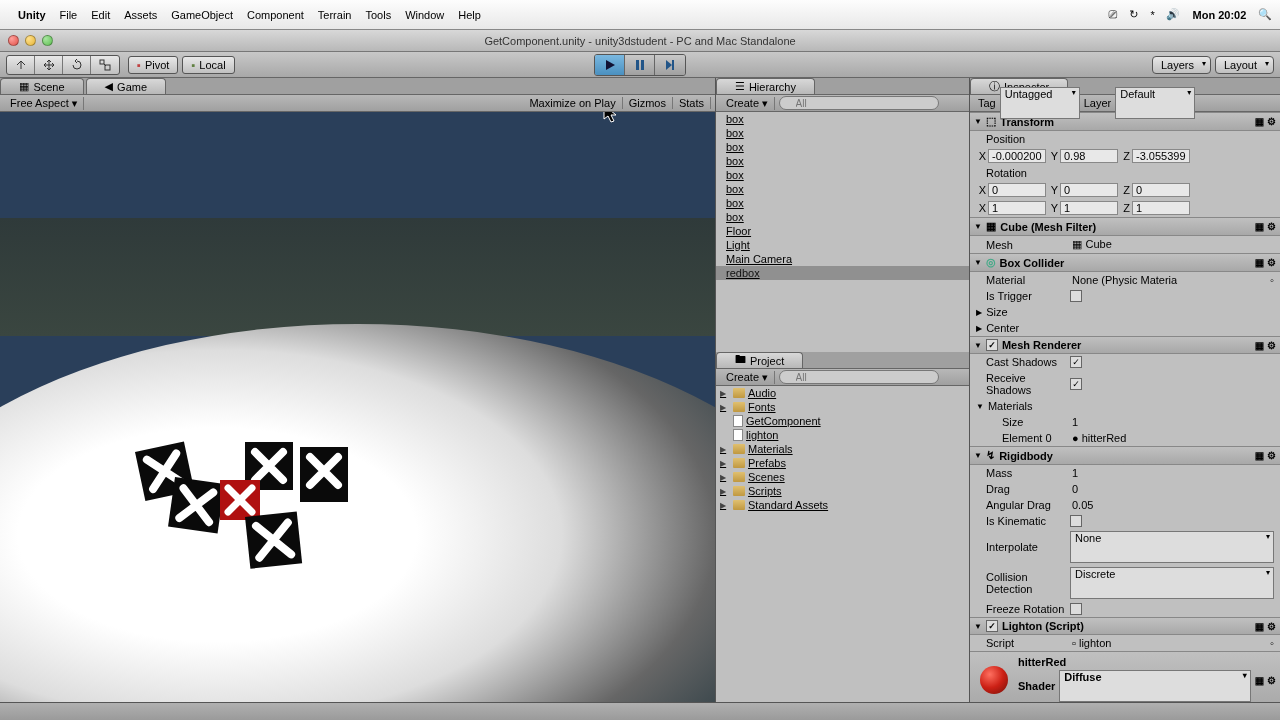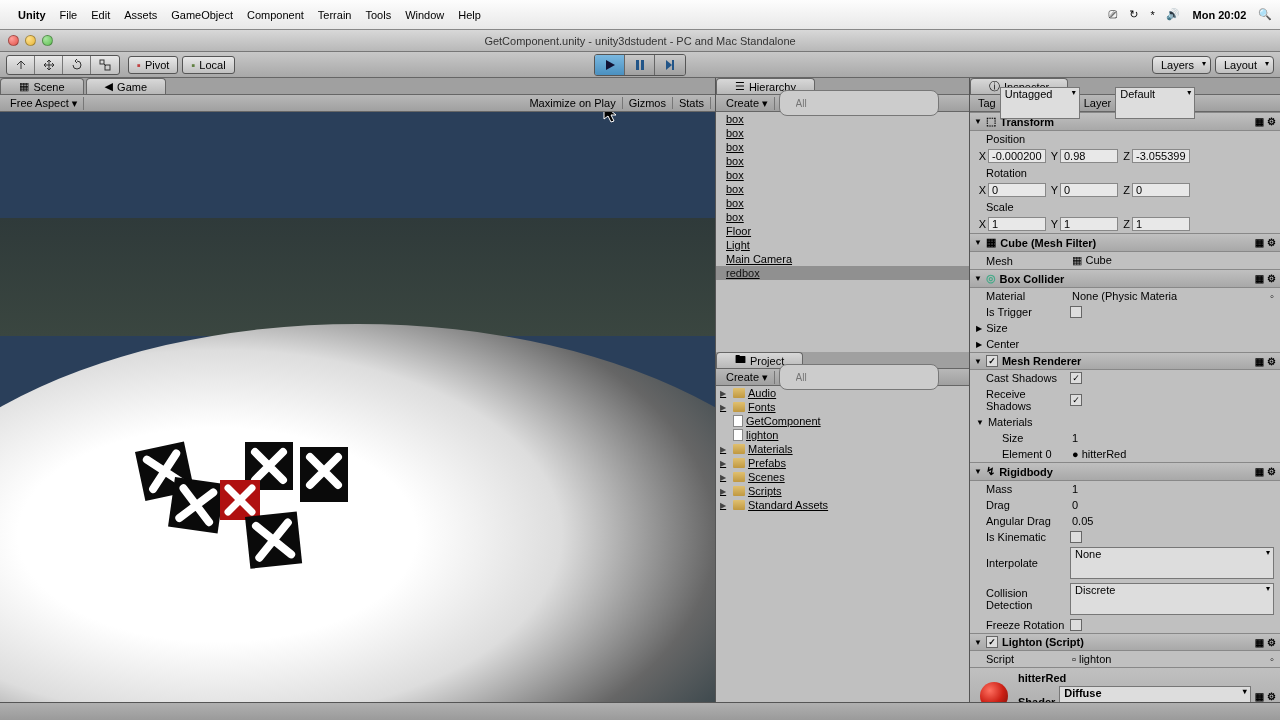--- a/index.html
+++ b/index.html
@@ -44,21 +44,21 @@
 
 
 .tabs { height: 17px; background: #a0a0a0; display: flex; border-bottom: 1px solid #666; }
 .tab { padding: 1px 18px; background: linear-gradient(#c8c8c8, #a8a8a8); border: 1px solid #666; border-bottom: none; border-radius: 4px 4px 0 0; margin-right: 2px; cursor: pointer; display: flex; align-items: center; gap: 4px; }
 .tab.active { background: linear-gradient(#d8d8d8, #b8b8b8); }
 
 
 .subbar { height: 17px; background: linear-gradient(#b8b8b8, #a0a0a0); border-bottom: 1px solid #666; display: flex; align-items: center; padding: 0 4px; font-size: 10px; }
 .subbar .sb-btn { padding: 0 6px; border-right: 1px solid #777; cursor: pointer; }
 .subbar .sb-right { margin-left: auto; display: flex; }
-.search { border: 1px solid #777; border-radius: 8px; padding: 0 4px 0 16px; background: #ccc; font-size: 10px; width: 160px; height: 26px; position: relative; }
+.search { border: 1px solid #777; border-radius: 8px; padding: 0 4px 0 16px; background: #ccc; font-size: 10px; width: 160px; height: 14px; position: relative; }
 .search-icon { position: absolute; left: 4px; top: 1px; font-size: 9px; color: #666; }
 
 
 .gameview { flex: 1; background: #2a3f5a; position: relative; overflow: hidden; }
 .floor { position: absolute; top: 36%; left: -20%; right: -20%; bottom: -30%; background: radial-gradient(ellipse at 36% 38%, #fff 0%, #fff 22%, #ddd 38%, #666 55%, #2a3b42 70%); border-radius: 50%; }
 .floor-top { position: absolute; top: 18%; left: 0; right: 0; height: 20%; background: linear-gradient(#2f3a3a, #3a4640); }
 
 
 .panel-list { flex: 1; background: #c0c0c0; overflow: auto; text-decoration: underline; }
 .list-item { padding: 1px 10px; cursor: pointer; }
@@ -357,23 +357,20 @@
           <span class="insp-label">Rotation</span>
         </div>
       <div class="insp-row xyz">
         <span class="insp-label-sm">X</span>
           <input class="insp-field" value="0" style="">
         <span class="insp-label-sm">Y</span>
           <input class="insp-field" value="0" style="">
         <span class="insp-label-sm">Z</span>
           <input class="insp-field" value="0" style="">
       </div>
-      <div class="insp-row">
-          <span class="insp-label">Scale</span>
-        </div>
       <div class="insp-row xyz">
         <span class="insp-label-sm">X</span>
           <input class="insp-field" value="1" style="">
         <span class="insp-label-sm">Y</span>
           <input class="insp-field" value="1" style="">
         <span class="insp-label-sm">Z</span>
           <input class="insp-field" value="1" style="">
       </div>
 
       <div class="insp-header">

